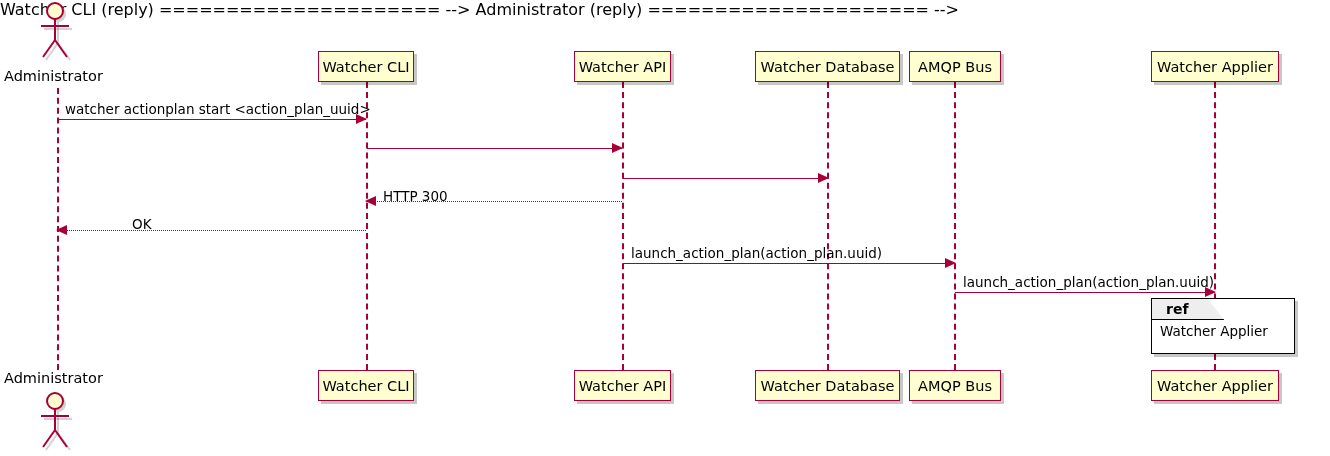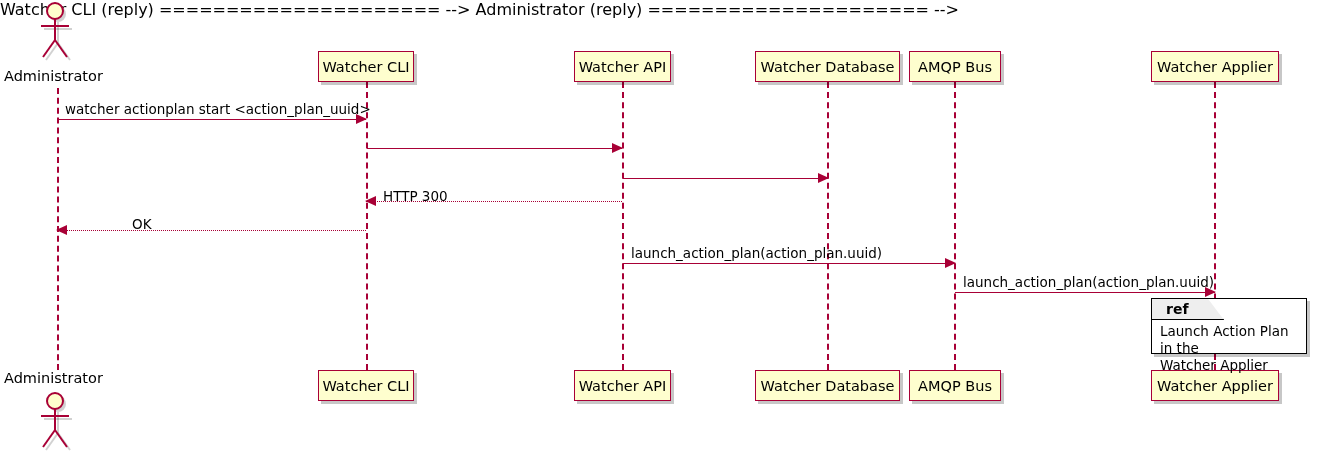--- a/index.html
+++ b/index.html
@@ -155,21 +155,20 @@
   </div>
 
   
   <div class="msg" style="left:963px;top:274px;">launch_action_plan(action_plan.uuid)</div>
   <div class="arrow" style="left:955px;top:292px;width:260px;">
     <div class="line"></div>
     <div class="head right"></div>
   </div>
 
   
-  <div class="ref" style="left:1151px;top:298px;width:156px;height:56px;">
+  <div class="ref" style="left:1151px;top:298px;width:144px;height:56px;">
     <div class="ref-head" style="width:72px;">ref</div>
     <div class="ref-body">
-      <div>Launch Action Plan in the</div>
       <div>Watcher Applier</div>
     </div>
   </div>
 
 </div>
 
 </body></html>

